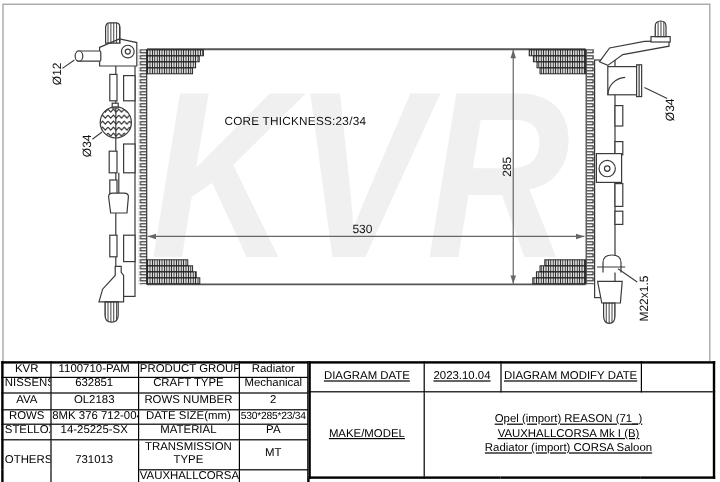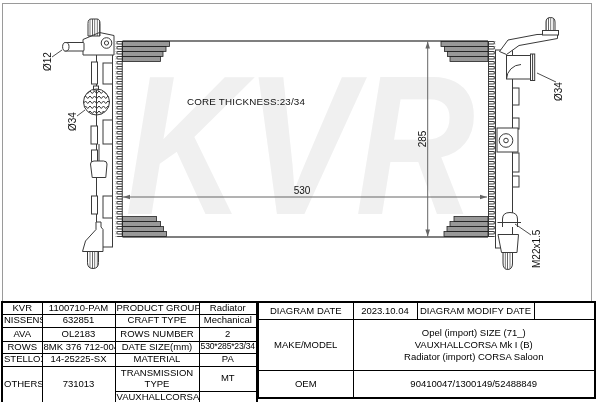--- a/index.html
+++ b/index.html
@@ -14,21 +14,21 @@
   .note { font-size:9.8px; fill:#111; letter-spacing:0.2px; }
 
   .tables { position:absolute; left:1px; top:301px; display:flex; }
   table.tbl { border-collapse:collapse; border:2px solid #000; table-layout:fixed;
               background:#fff; height:98px; }
   table.tbl td { border:1px solid #000; text-align:center; vertical-align:middle;
                  font-size:9.5px; line-height:1.12; padding:0 1px; color:#000;
                  white-space:nowrap; overflow:hidden; }
   table.tbl td.wrap { white-space:normal; }
   table.tbl td.tight { font-size:8.6px; letter-spacing:-0.2px; }
-  table.right-tbl { margin-left:-1px; }
+  table.right-tbl { margin-left:-1px;text-decoration:underline; }
   .mm-line { font-size:9.5px; line-height:12px; white-space:nowrap; }
 </style>
 </head>
 <body>
 
 <div class="page">
   <div class="frame"></div>
 
   <svg class="drawing" width="600" height="302" viewBox="0 0 600 302">
     <defs>
@@ -252,25 +252,21 @@
       <tbody>
         <tr style="height:13.5px">
           <td>DIAGRAM DATE</td>
           <td>2023.10.04</td>
           <td>DIAGRAM MODIFY DATE</td>
           <td></td>
         </tr>
         <tr style="height:38.5px">
           <td>MAKE/MODEL</td>
           <td colspan="3">
-            <div class="mm-line">Opel (import) SIZE (71_)</div>
+            <div class="mm-line">Opel (import) REASON (71_)</div>
             <div class="mm-line">VAUXHALLCORSA Mk I (B)</div>
             <div class="mm-line">Radiator (import) CORSA Saloon</div>
           </td>
-        </tr>
-        <tr style="height:21px">
-          <td>OEM</td>
-          <td colspan="3">90410047/1300149/52488849</td>
         </tr>
       </tbody>
     </table>
   </div>
 </div>
 
 </body></html>

